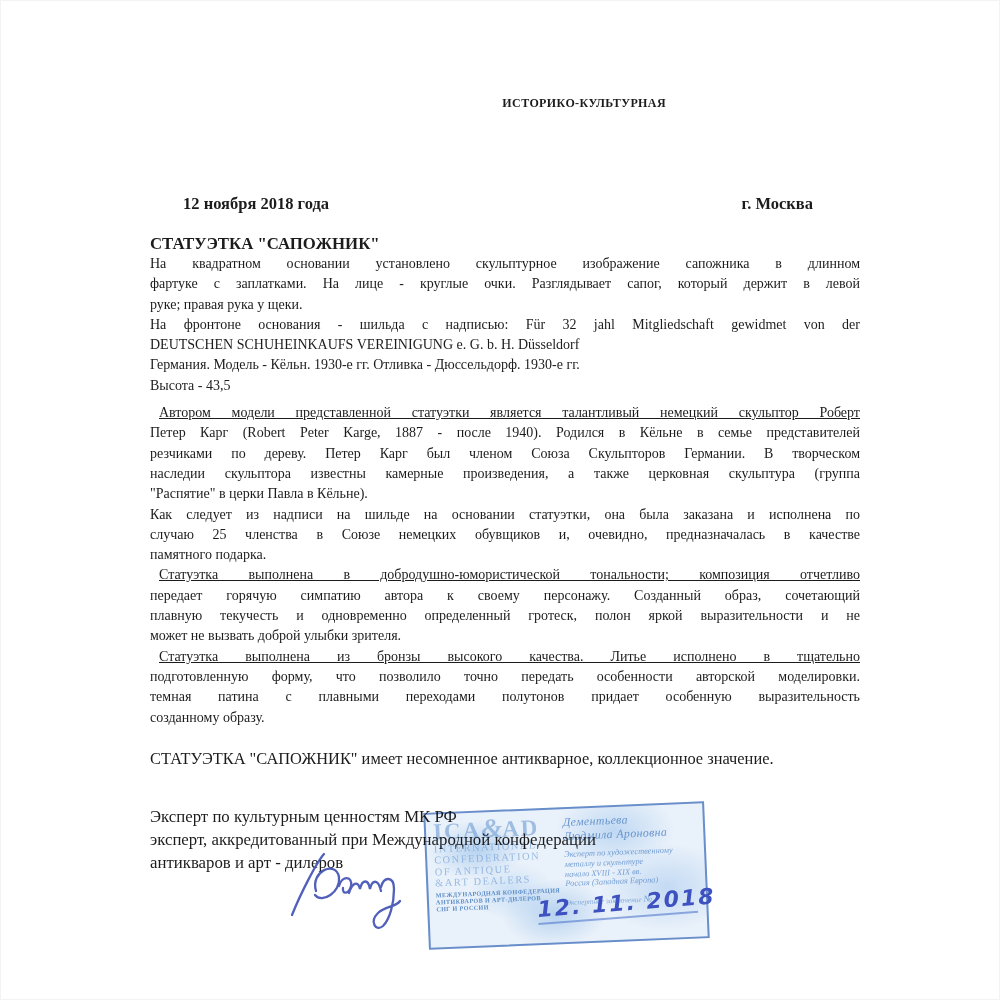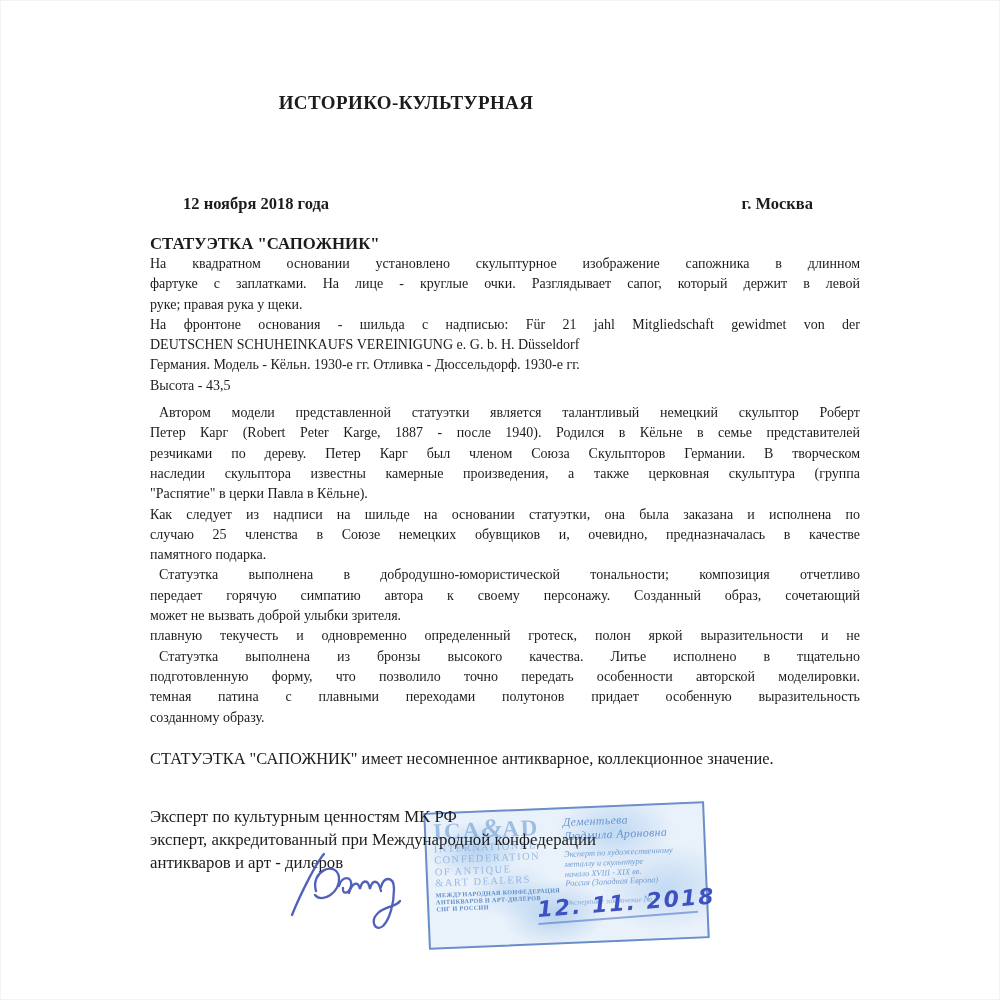--- a/index.html
+++ b/index.html
@@ -2,28 +2,28 @@
 <html><head>
 <meta charset="utf-8">
 <style>
   html,body{margin:0;padding:0;}
   body{
     width:1000px;height:1000px;background:#ffffff;overflow:hidden;
     font-family:"Liberation Serif", serif;color:#1c1c1c;
     box-shadow:inset 0 0 0 1px #f3f3f3;position:relative;
   }
   .sheet{position:absolute;left:150px;top:0;width:710px;}
-  .title-block{margin-top:48px;width:520px;margin-left:-4px;text-align:center;
-    font-weight:bold;font-size:19px;line-height:22px;letter-spacing:.4px;white-space:pre;}
+  .title-block{margin-top:48px;width:520px;margin-left:-4px;text-align:right;
+    font-weight:bold;font-size:12px;line-height:22px;letter-spacing:.4px;white-space:pre;}
   .date-row{margin-top:36px;display:flex;justify-content:space-between;
     font-weight:bold;font-size:16.5px;padding:0 47px 0 33px;}
   .doc-heading{margin-top:20px;font-weight:bold;font-size:16.8px;line-height:20px;}
   .line{font-size:14px;line-height:20.3px;}
   .line.just{text-align:justify;text-align-last:justify;}
-  .line.indent{text-indent:9px;}
+  .line.indent{text-indent:9px;text-decoration:underline;}
   .block-b{margin-top:7px;}
   .conclusion{margin-top:21px;font-size:16.4px;line-height:20.3px;}
   .signer{margin-top:37px;font-size:16.8px;line-height:22.7px;}
 
   
   .stamp{
     position:absolute;left:426px;top:807px;width:281px;height:137px;
     border:2px solid rgba(72,118,190,.8);
     transform:rotate(-2.4deg);transform-origin:50% 50%;
     mix-blend-mode:multiply;
@@ -73,40 +73,40 @@
     <span>г. Москва</span>
   </div>
 
   <div class="doc-heading">СТАТУЭТКА "САПОЖНИК"</div>
 
   <div>
 
   <div class="line just">На квадратном основании установлено скульптурное изображение сапожника в длинном</div>
       <div class="line just">фартуке с заплатками. На лице - круглые очки. Разглядывает сапог, который держит в левой</div>
       <div class="line">руке;  правая рука у щеки.</div>
-      <div class="line just">На фронтоне основания - шильда с надписью: Für 21 jahl Mitgliedschaft gewidmet von der</div>
+      <div class="line just">На фронтоне основания - шильда с надписью: Für 32 jahl Mitgliedschaft gewidmet von der</div>
       <div class="line">DEUTSCHEN SCHUHEINKAUFS VEREINIGUNG e. G. b. H. Düsseldorf</div>
       <div class="line">Германия. Модель - Кёльн. 1930-е гг. Отливка - Дюссельдорф. 1930-е гг.</div>
       <div class="line">Высота - 43,5</div>
     </div>
 
   <div class="block-b">
 
   <div class="line just indent">Автором модели представленной статуэтки является талантливый немецкий скульптор Роберт</div>
       <div class="line just">Петер Карг (Robert Peter Karge, 1887 - после 1940). Родился в Кёльне в семье представителей</div>
       <div class="line just">резчиками по дереву. Петер Карг был членом Союза Скульпторов Германии. В творческом</div>
       <div class="line just">наследии скульптора известны камерные произведения, а также церковная скульптура (группа</div>
       <div class="line">"Распятие" в церки Павла в Кёльне).</div>
       <div class="line just">Как следует из надписи на шильде на основании статуэтки, она была заказана и исполнена по</div>
       <div class="line just">случаю 25 членства в Союзе немецких обувщиков и, очевидно, предназначалась в качестве</div>
       <div class="line">памятного подарка.</div>
       <div class="line just indent">Статуэтка выполнена в добродушно-юмористической тональности; композиция отчетливо</div>
       <div class="line just">передает горячую симпатию автора к своему персонажу. Созданный образ, сочетающий</div>
+      <div class="line just">плавную текучесть и одновременно определенный  гротеск, полон яркой выразительности и не</div>
       <div class="line">может не вызвать доброй улыбки зрителя.</div>
-      <div class="line just">плавную текучесть и одновременно определенный  гротеск, полон яркой выразительности и не</div>
       <div class="line just indent">Статуэтка выполнена из бронзы высокого качества. Литье исполнено в тщательно</div>
       <div class="line just">подготовленную форму, что позволило точно передать особенности авторской моделировки.</div>
       <div class="line just">темная патина с плавными переходами полутонов придает особенную выразительность</div>
       <div class="line">созданному образу.</div>
     </div>
 
   <div class="conclusion">СТАТУЭТКА "САПОЖНИК" имеет несомненное антикварное, коллекционное значение.</div>
 
   <div class="signer">
 

